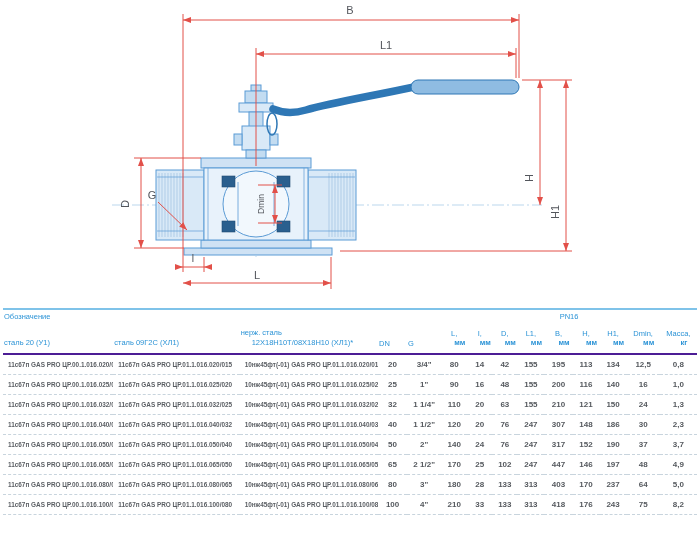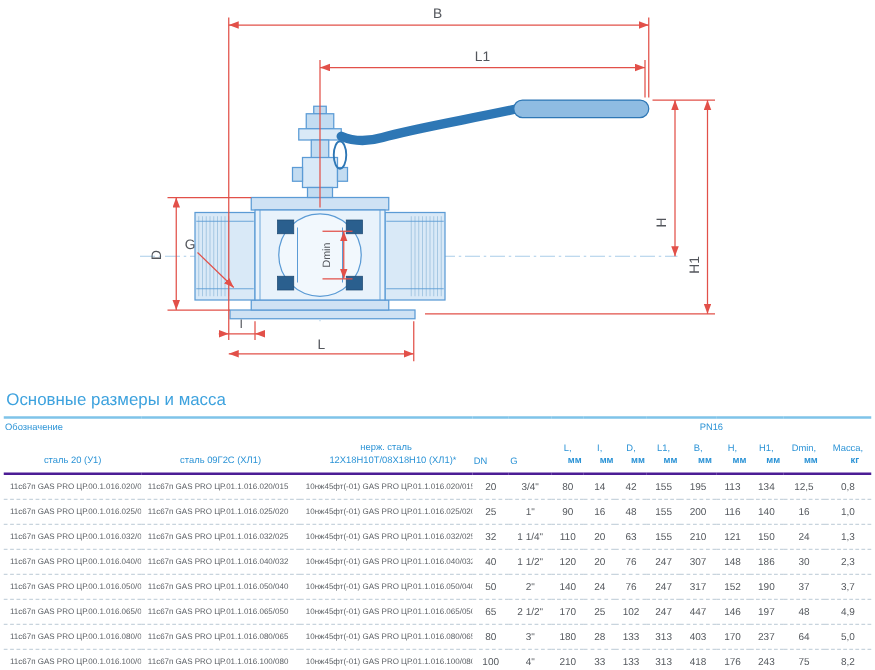--- a/index.html
+++ b/index.html
@@ -11,27 +11,27 @@
   table.dims{border-collapse:collapse;table-layout:fixed;width:694px;margin:2px 3px 0 3px;
              border-top:2px solid #7fc3e9;}
   table.dims thead{border-bottom:2px solid #4c1d95;}
   table.dims th{color:#2b93d6;font-weight:normal;font-size:7.5px;vertical-align:bottom;
                 padding:2px 1px 5px 1px;}
   th.grp{font-size:8px;text-align:left;vertical-align:top;padding-top:5px;padding-left:5px;}
   th.pn16{font-weight:bold;font-size:8px;text-align:center;vertical-align:top;
           padding-top:5px;padding-left:62px;}
   th.mid{font-weight:bold;vertical-align:middle;text-align:left;font-size:8px;}
   th.num{font-weight:bold;text-align:center;font-size:8px;line-height:1.25;}
-  th.des{text-align:center;padding-left:5px;font-size:7.5px;line-height:1.3;}
+  th.des{text-align:left;padding-left:5px;font-size:7.5px;line-height:1.3;}
   th .unit{font-weight:bold;margin-left:11px;}
   th.des .unit{font-weight:normal;}
   td.des{font-size:6.4px;color:#5a5e63;text-align:left;padding:5px 1px 5px 5px;
          white-space:nowrap;overflow:hidden;}
   td.num{font-size:8px;color:#55595e;text-align:center;padding:5px 0;}
-  tbody tr{border-bottom:1px dashed #c8d4dd;}
+  tbody tr{border-bottom:1px dashed #c8d4dd;font-weight:bold;}
 </style>
 </head>
 <body>
 
 <div class="page">
 
   <svg class="drawing" viewBox="0 0 700 306">
     <defs>
       <marker id="arE" markerWidth="9" markerHeight="7" refX="8" refY="3" orient="auto" markerUnits="userSpaceOnUse">
         <path d="M0,0 L8,3 L0,6 Z" fill="#e25049"></path>
@@ -152,21 +152,20 @@
       <text x="533" y="178" transform="rotate(-90 533 178)">H</text>
       <text x="559" y="212" transform="rotate(-90 559 212)">H1</text>
       <text x="129" y="204" transform="rotate(-90 129 204)">D</text>
       <text x="152" y="199">G</text>
       <text x="264" y="204" transform="rotate(-90 264 204)" font-size="8.5">Dmin</text>
       <text x="193" y="262" font-size="10">I</text>
       <text x="257" y="279">L</text>
     </g>
   </svg>
 
-  <div class="section-title">Основные размеры и масса</div>
 
   <table class="dims">
     <colgroup>
       <col style="width:110px">
         <col style="width:126px">
         <col style="width:138px">
       <col style="width:29px">
         <col style="width:34px">
         <col style="width:26px">
       <col style="width:25px">

